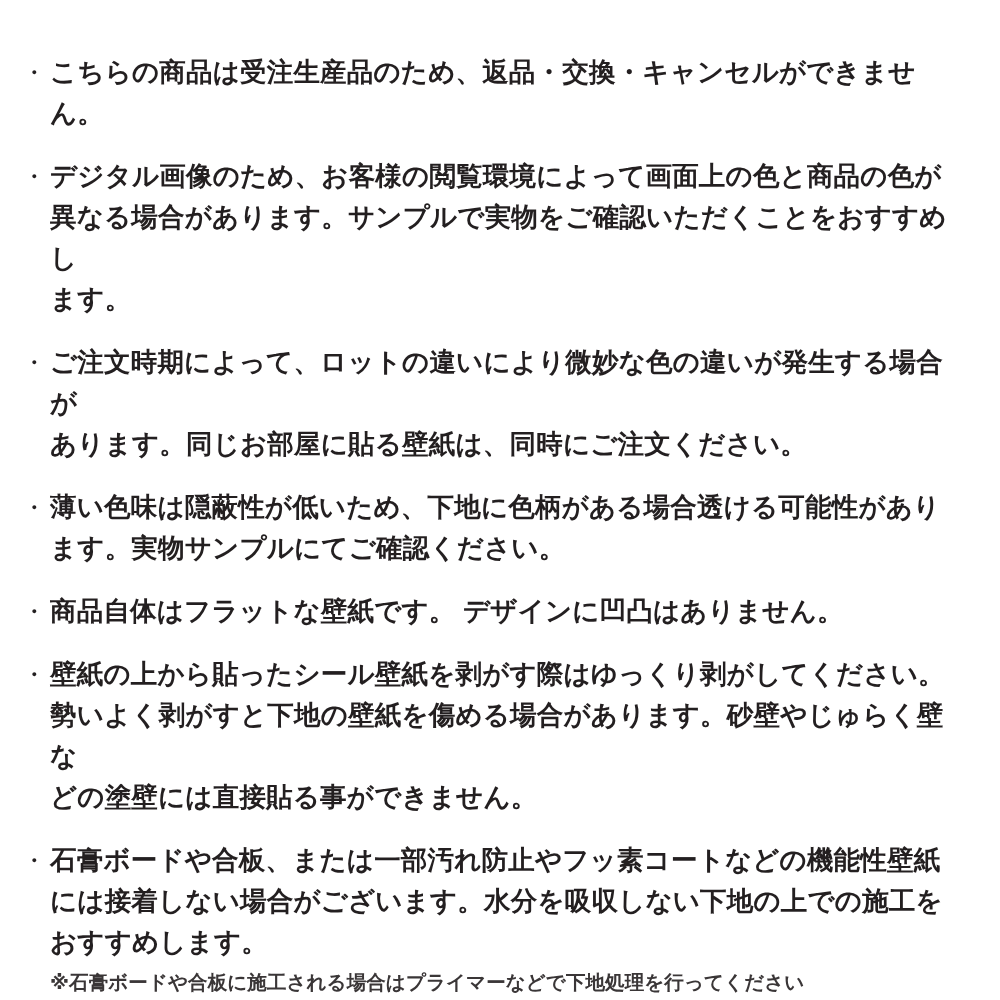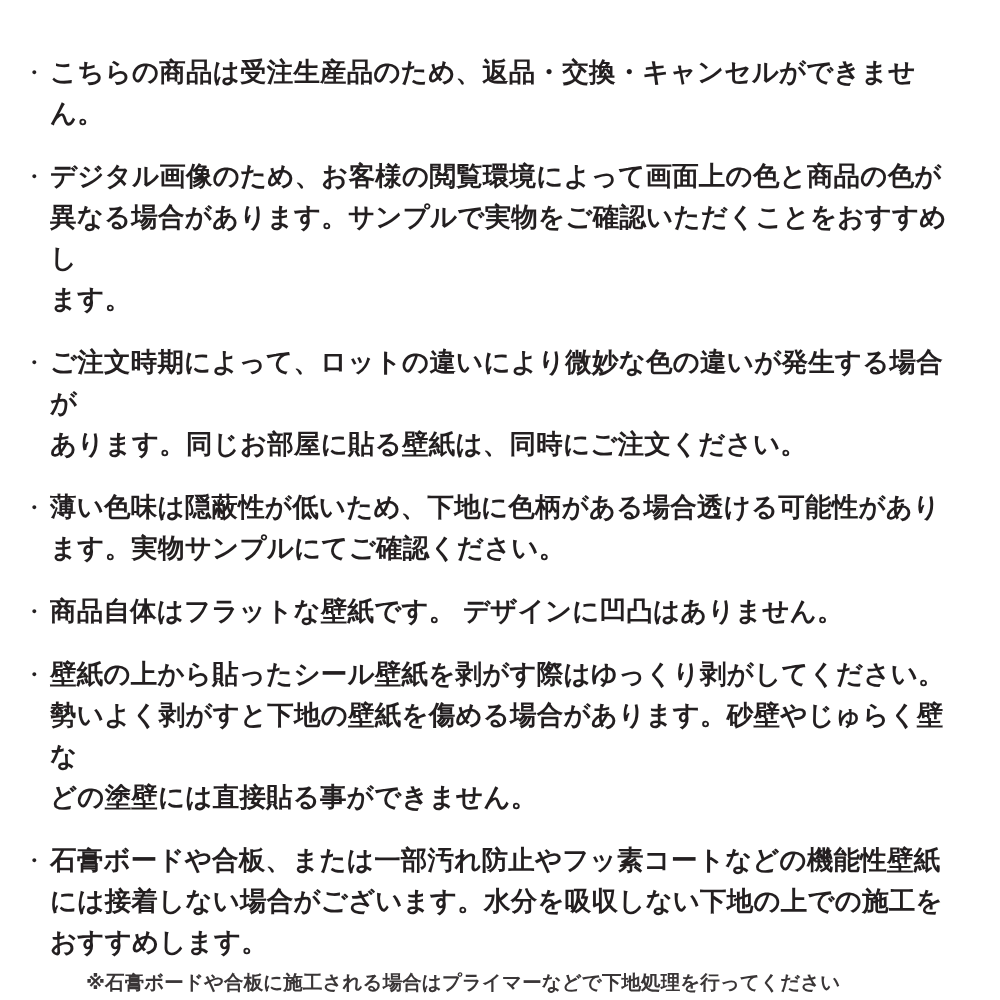--- a/index.html
+++ b/index.html
@@ -62,21 +62,20 @@
 
   .item-note {
     display: block;
     margin-top: 3px;
     font-size: 19.5px;
     line-height: 32px;
     letter-spacing: 0.1px;
     color: #3a3637;
     white-space: pre-line;
     word-break: break-all;
-    margin-left: 36px;
   }
 
   
   .notice-item.tight { margin-bottom: 20px; }
   .notice-item:last-child { margin-bottom: 0; }
 </style>
 </head>
 <body>
 
 <div class="notice-sheet">

